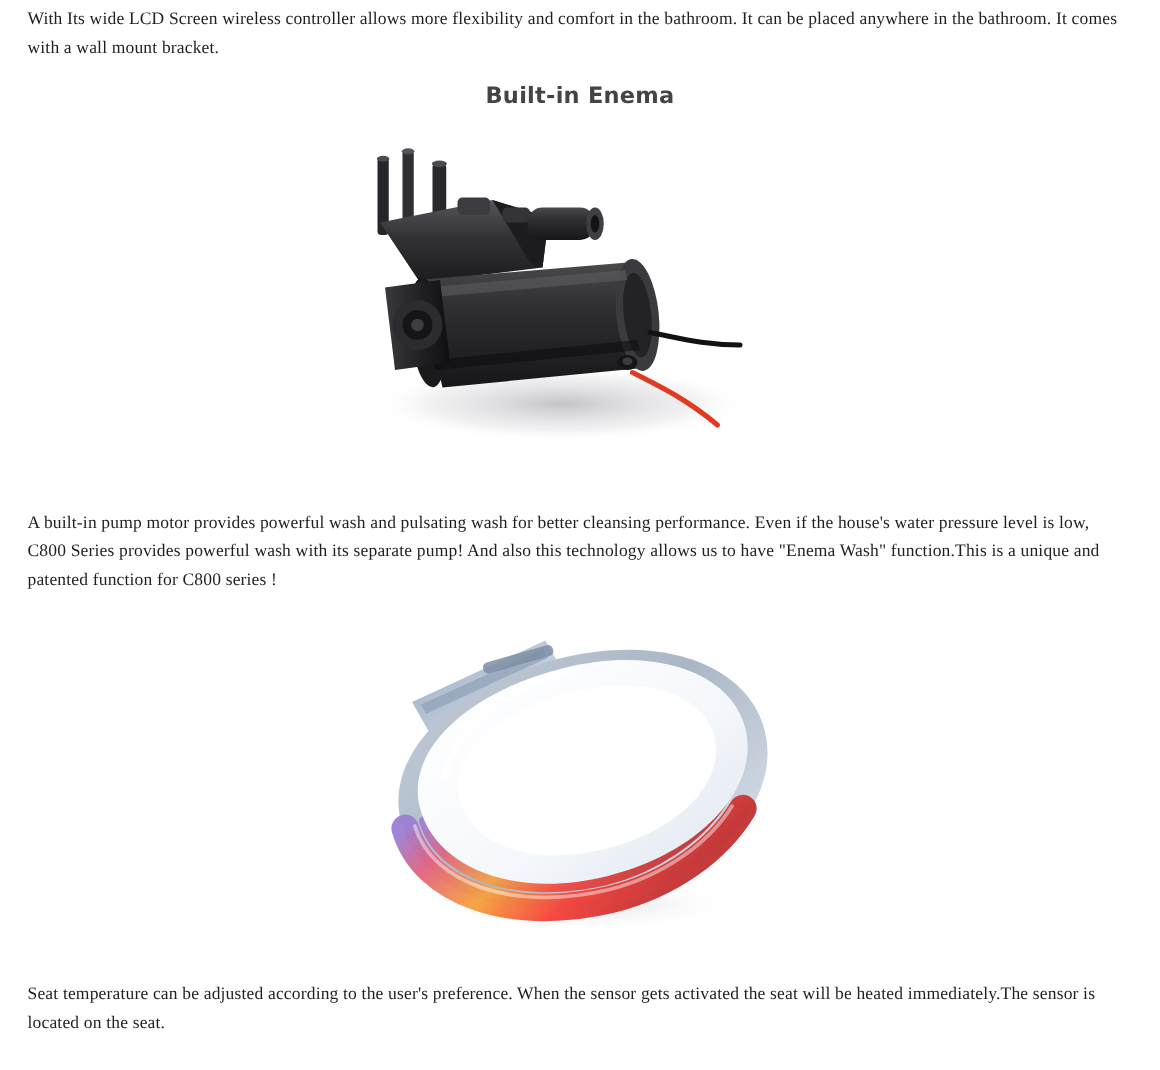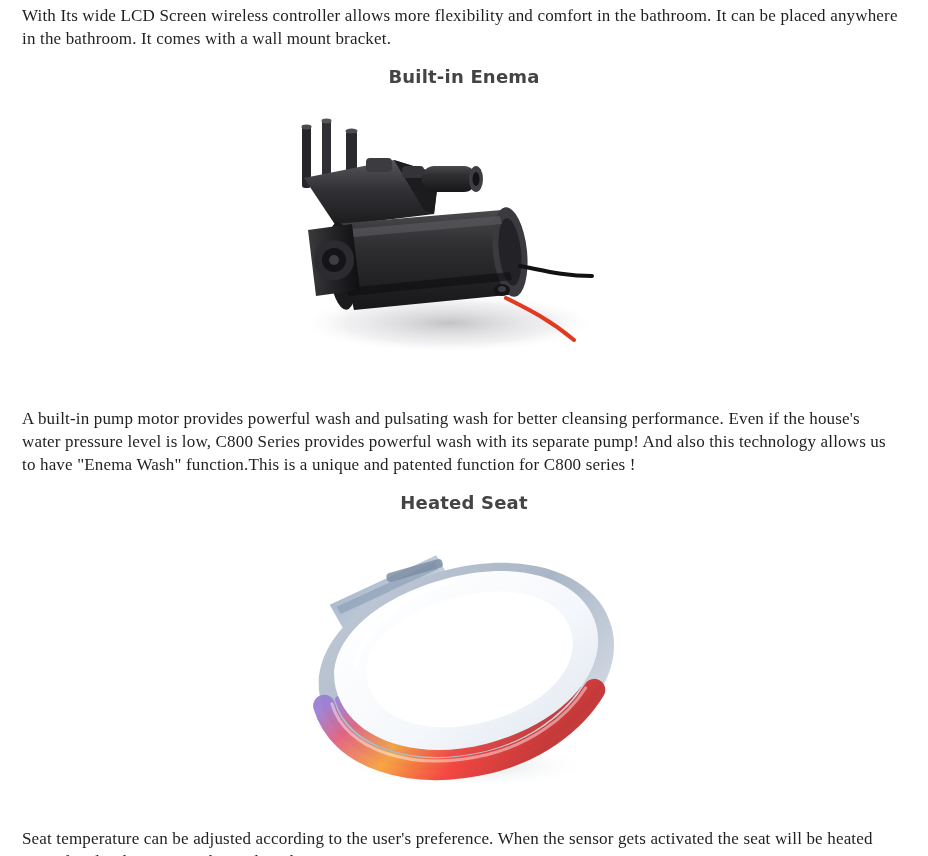--- a/index.html
+++ b/index.html
@@ -15,21 +15,21 @@
     color: #222222;
   }
   .page {
     width: 928px;
     height: 856px;
     position: relative;
     box-sizing: border-box;
   }
   .para {
     font-family: "Liberation Serif", serif;
-    font-size: 17px;
+    font-size: 14px;
     line-height: 23px;
     color: #1f1f1f;
     margin: 0;
     padding: 0 30px 0 22px;
     text-align: left;
     letter-spacing: 0.01em;
   }
   .para.top {
     padding-top: 4px;
   }
@@ -140,21 +140,20 @@
         <path d="M246 148 C 268 152, 288 158, 318 158" stroke="#121212" stroke-width="4" fill="none" stroke-linecap="round"></path>
         <path d="M232 180 C 256 192, 276 202, 300 222" stroke="#e03a20" stroke-width="4" fill="none" stroke-linecap="round"></path>
       </svg>
     </div>
   </div>
 
   <div class="spacer-14"></div>
 
   <p class="para">A built-in pump motor provides powerful wash and pulsating wash for better cleansing performance. Even if the house's water pressure level is low, C800 Series provides powerful wash with its separate pump! And also this technology allows us to have "Enema Wash" function.This is a unique and patented function for C800 series !</p>
 
-  <h3 class="section-title">Heated Seat</h3>
 
   <div class="figure seat">
     <div class="fig-inner">
       <svg width="330" height="250" viewBox="0 0 330 250">
         <defs>
           <linearGradient id="seatTop" x1="0.2" y1="0" x2="0.9" y2="1">
             <stop offset="0%" stop-color="#ffffff"></stop>
             <stop offset="60%" stop-color="#f4f7fb"></stop>
             <stop offset="100%" stop-color="#e3e9f1"></stop>
           </linearGradient>

